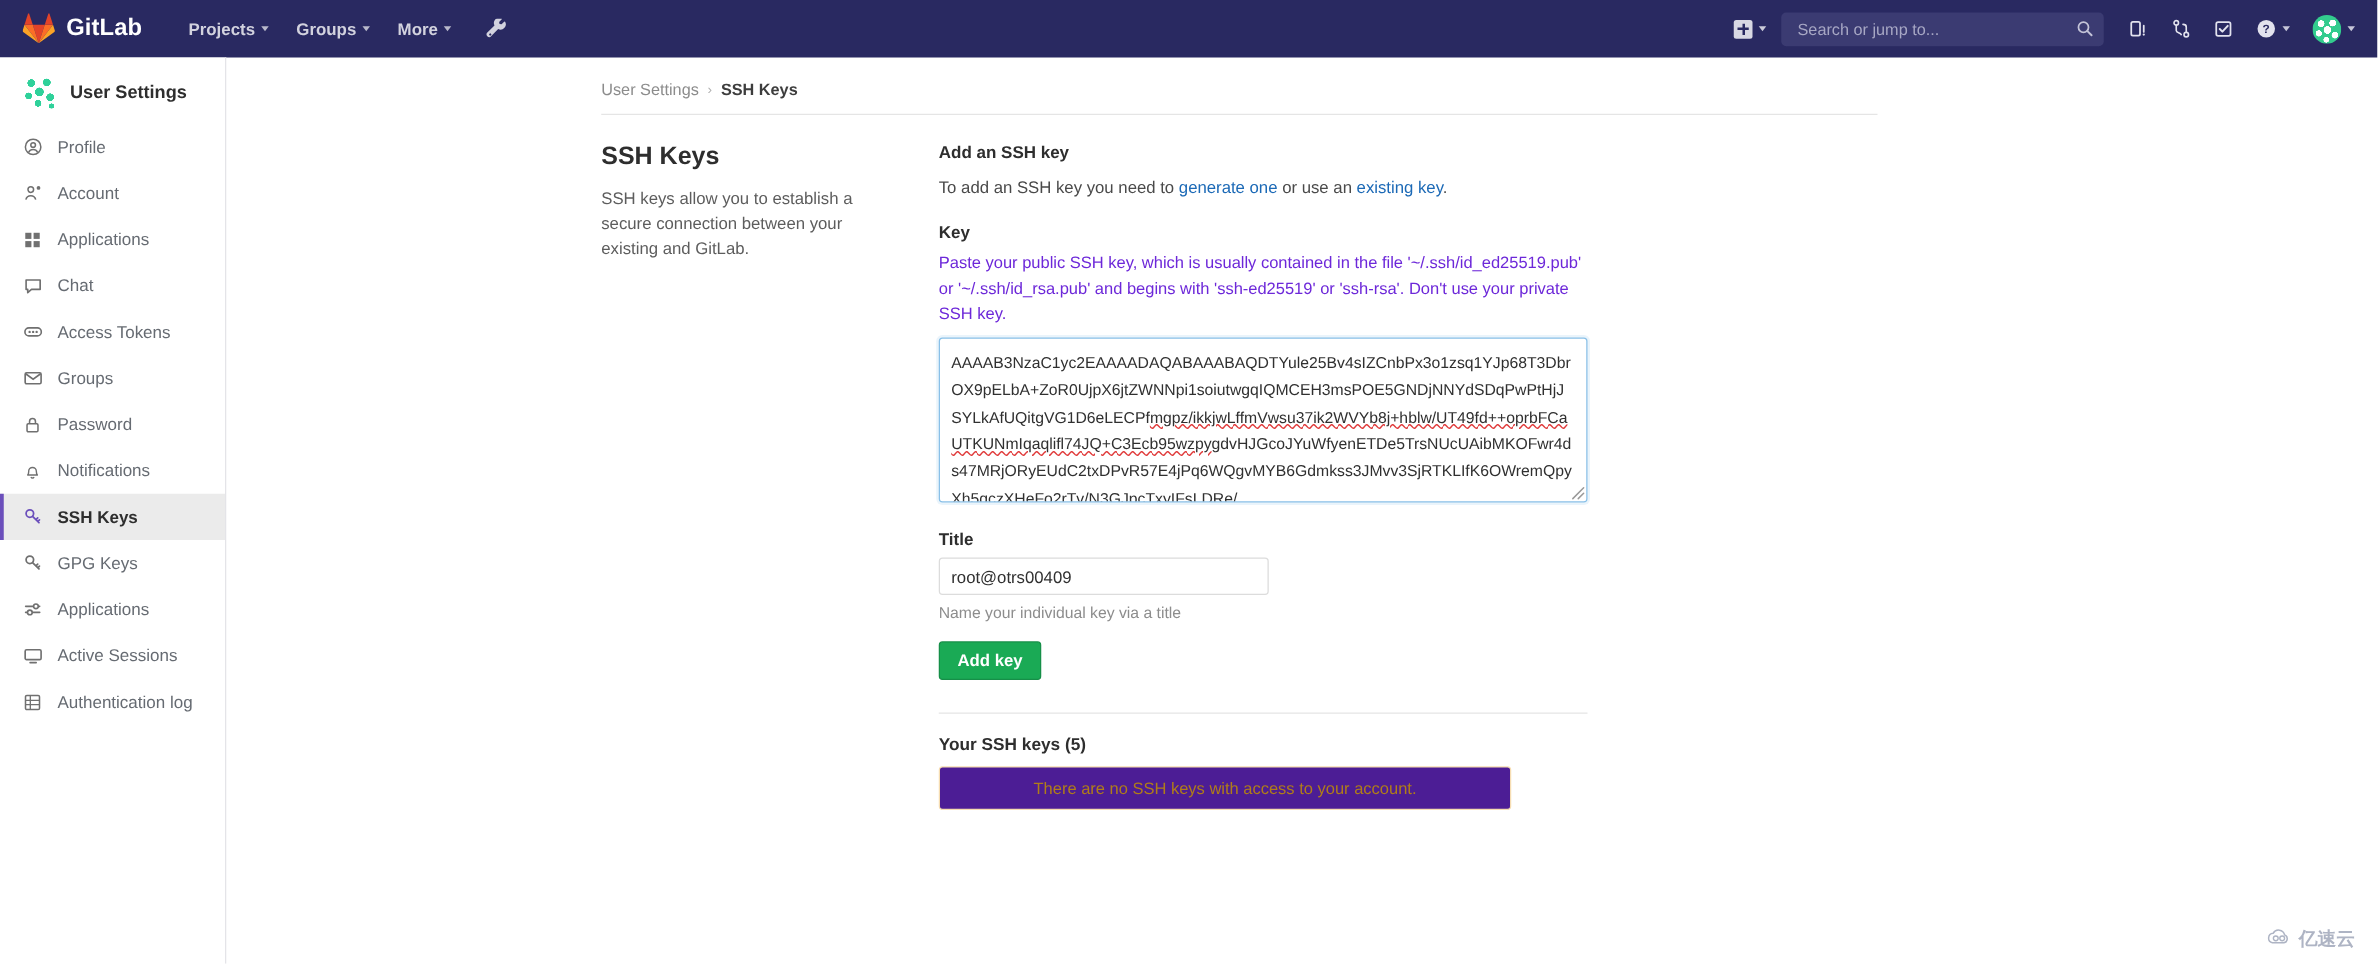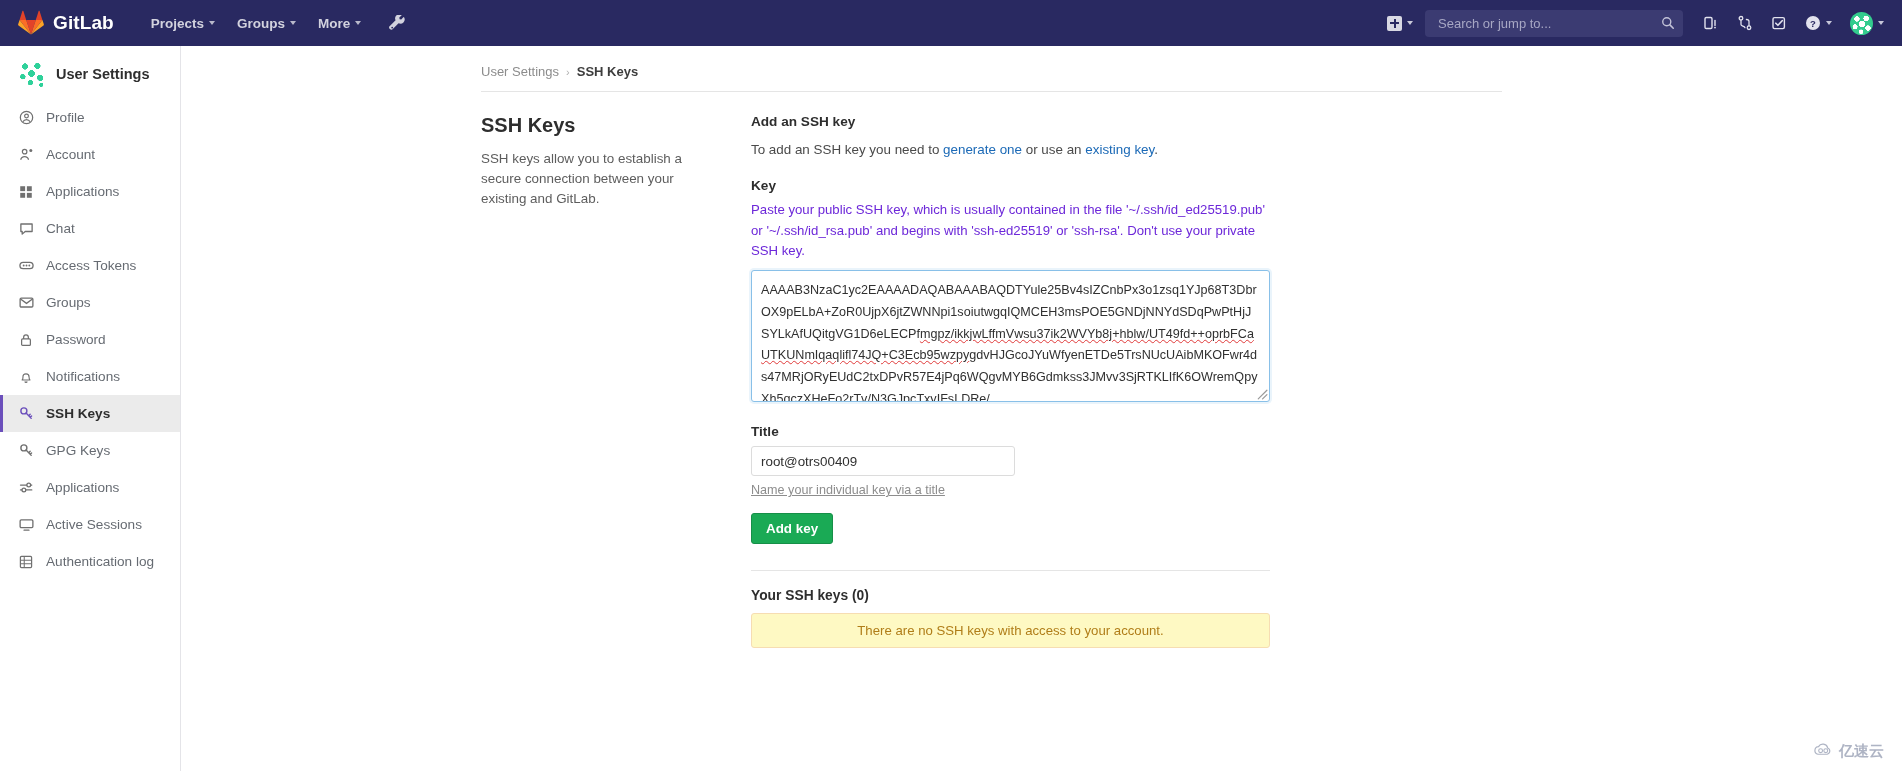--- a/index.html
+++ b/index.html
@@ -129,21 +129,21 @@
   }
   .section-left p { margin:0; font-size:13.4px; line-height:1.5; color:#5d5d5d; }
   .section-right { width: 520px; flex: 0 0 520px; }
 
   .sr-title { font-size:13.6px; font-weight:600; color:#2e2e2e; margin:0 0 11px 0; }
   .sr-desc { font-size:13.4px; color:#4a4a4a; margin:0 0 18px 0; line-height:1.5; }
   .sr-desc a { color:#1b69b6; text-decoration:none; }
 
   .field-label { font-size:13.6px; font-weight:600; color:#2e2e2e; margin:0 0 7px 0; }
   .field-help { font-size:13.2px; color:#6d28d9; margin:0 0 9px 0; line-height:1.55; }
-  .field-hint { font-size:12.6px; color:#8d8d8d; margin:7px 0 0 0;text-decoration:underline; }
+  .field-hint { font-size:12.6px; color:#8d8d8d; margin:7px 0 0 0; }
 
   .key-area {
     width: 519px; height: 132px;
     border:1px solid #89c0e8; border-radius:3px;
     padding: 9px 10px 9px 9px;
     font-size:12.6px; line-height:1.72; color:#303030;
     font-family:"Liberation Sans", sans-serif;
     word-break: break-all; overflow:hidden;
     background:#fff; resize:none; outline:none;
     box-shadow: 0 0 0 2px rgba(137,192,232,.18);
@@ -169,21 +169,21 @@
     margin-top:16px; display:inline-block;
     background:#1aaa55; color:#fff; border:1px solid #168f48;
     border-radius:3px; padding: 7px 14px;
     font-size:13.4px; font-weight:600; cursor:pointer;
     font-family:inherit;
   }
 
   .keys-divider { border-top:1px solid #e5e5e5; margin: 26px 0 17px 0; width:519px; }
   .keys-heading { font-size:13.8px; font-weight:600; color:#2e2e2e; margin:0 0 10px 0;}
   .alert-empty {
-    width:519px; background:#fef9c3; border:1px solid #f6ddb2;
+    width:458px; background:#4c1d95; border:1px solid #f6ddb2;
     border-radius:3px; color:#b07d18; font-size:13.2px;
     text-align:center; padding: 9px 10px;
   }
 
   
   .watermark {
     position:absolute; right: 18px; bottom: 10px;
     display:flex; align-items:flex-start; gap:5px;
     color:#aeb4c4; font-size:15px; font-weight:600;
     user-select:none;
@@ -454,21 +454,21 @@
         </div>
 
         <p class="field-label" style="margin-top:22px">Title</p>
         <input class="title-input" type="text" value="root@otrs00409" style="">
         <p class="field-hint">Name your individual key via a title</p>
 
         <button class="btn-add">Add key</button>
 
         <div class="keys-divider"></div>
 
-        <p class="keys-heading">Your SSH keys (0)</p>
+        <p class="keys-heading">Your SSH keys (5)</p>
         <div class="alert-empty">There are no SSH keys with access to your account.</div>
       </div>
     </div>
 
     <div class="watermark">
       <svg width="22" height="15" viewBox="0 0 24 16">
         <path d="M6.5 13.2a4.2 4.2 0 0 1 .6-8.3 5.4 5.4 0 0 1 10 1.4 3.6 3.6 0 0 1-.6 6.9z" fill="none" stroke="#aeb4c4" stroke-width="1.3"></path>
         <circle cx="9.4" cy="9.3" r="2.1" fill="none" stroke="#aeb4c4" stroke-width="1.2"></circle>
         <circle cx="15" cy="9.3" r="2.1" fill="none" stroke="#aeb4c4" stroke-width="1.2"></circle>
       </svg>

